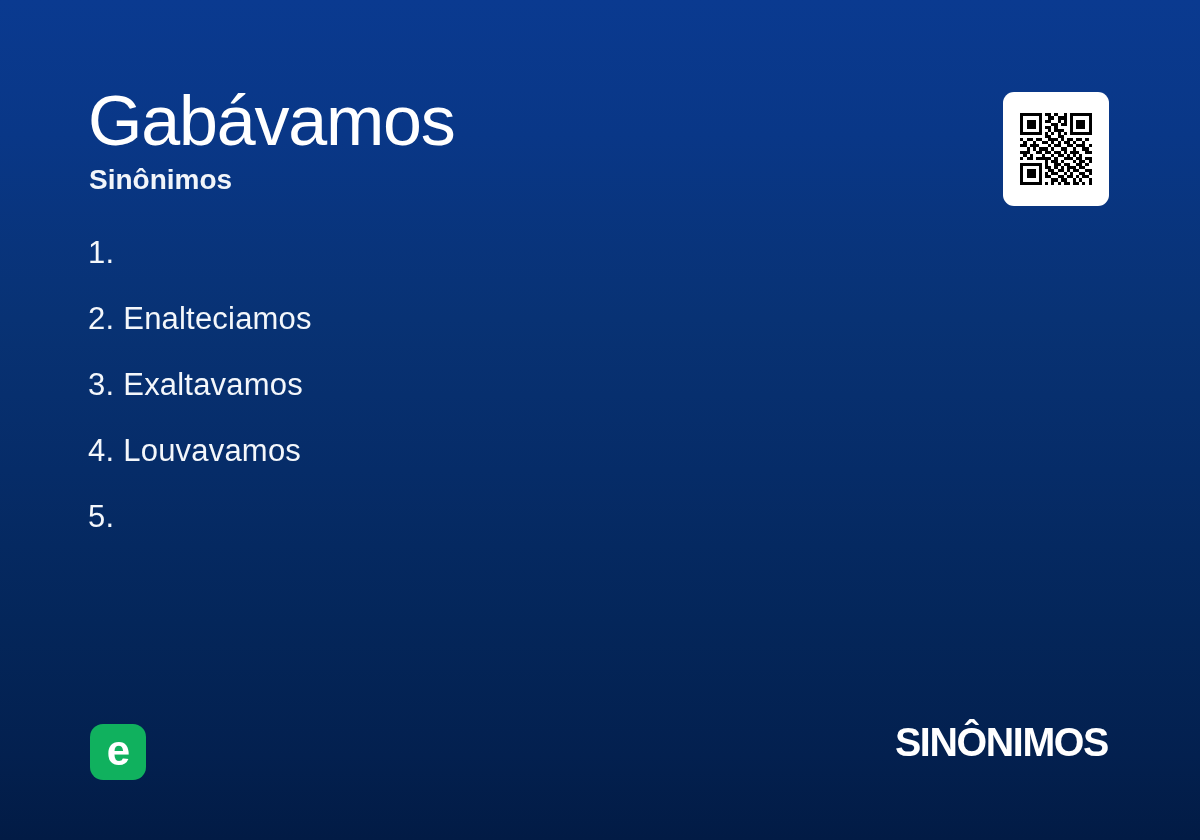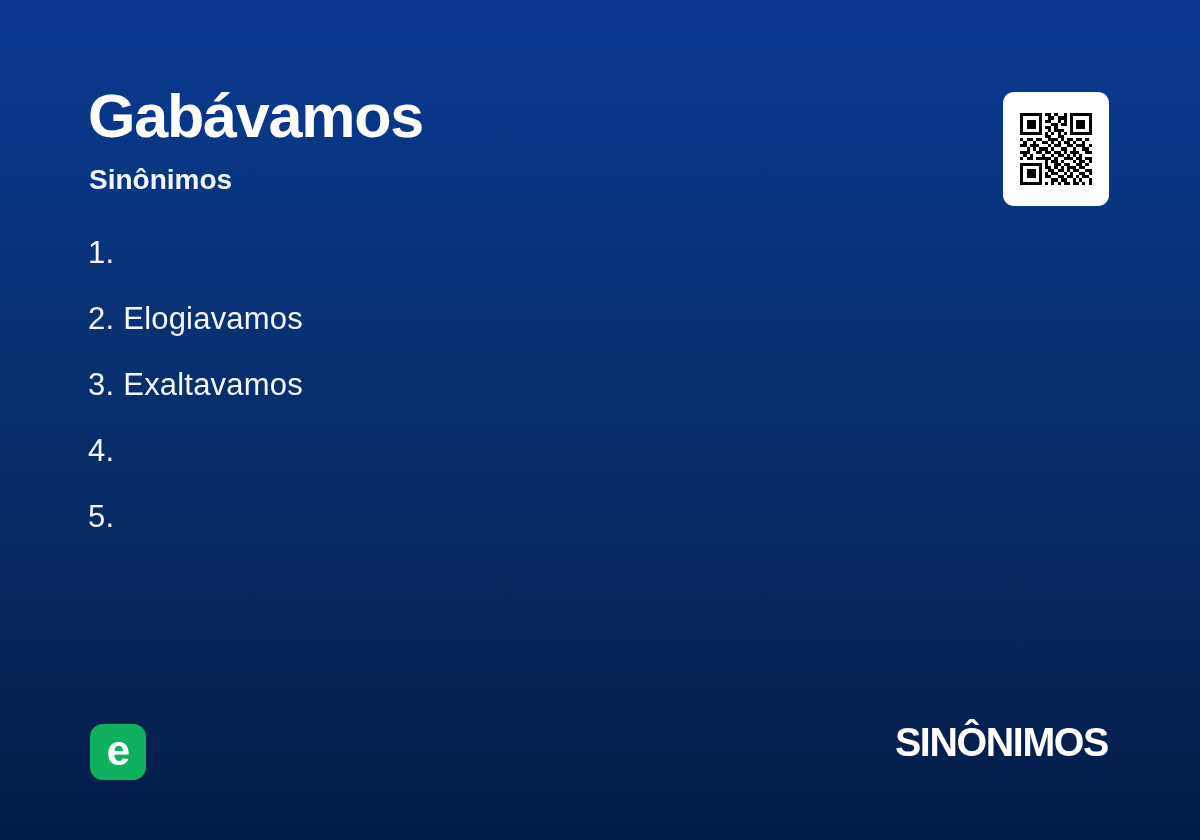--- a/index.html
+++ b/index.html
@@ -35,23 +35,23 @@
         #062c68 56%,
         #04265a 74%,
         #03204f 90%,
         #021b45 100%);
   }
 
   .title {
     position: absolute;
     left: 88px;
     top: 86px;
-    font-size: 61px;
+    font-size: 70px;
     line-height: 1.0;
-    font-weight: 700;
+    font-weight: 400;
     letter-spacing: -1.2px;
     color: #ffffff;
     white-space: nowrap;
   }
 
   .subtitle {
     position: absolute;
     left: 89px;
     top: 166px;
     font-size: 28px;
@@ -169,28 +169,29 @@
 
   <div class="title">Gabávamos</div>
   <div class="subtitle">Sinônimos</div>
 
   <ul class="syn-list">
     <li class="syn-item">
       <span class="syn-index">1.</span>
     </li>
     <li class="syn-item">
       <span class="syn-index">2.</span>
-      <span class="syn-word">Elogiavamos</span>
+      <span class="syn-word">Enalteciamos</span>
     </li>
     <li class="syn-item">
       <span class="syn-index">3.</span>
       <span class="syn-word">Exaltavamos</span>
     </li>
     <li class="syn-item">
       <span class="syn-index">4.</span>
+      <span class="syn-word">Louvavamos</span>
     </li>
     <li class="syn-item">
       <span class="syn-index">5.</span>
     </li>
   </ul>
 
   <div class="qr-panel">
     <div class="qr-grid" id="qr-grid">
         <i style="background: transparent;"></i>
         <i style="background: transparent;"></i>

